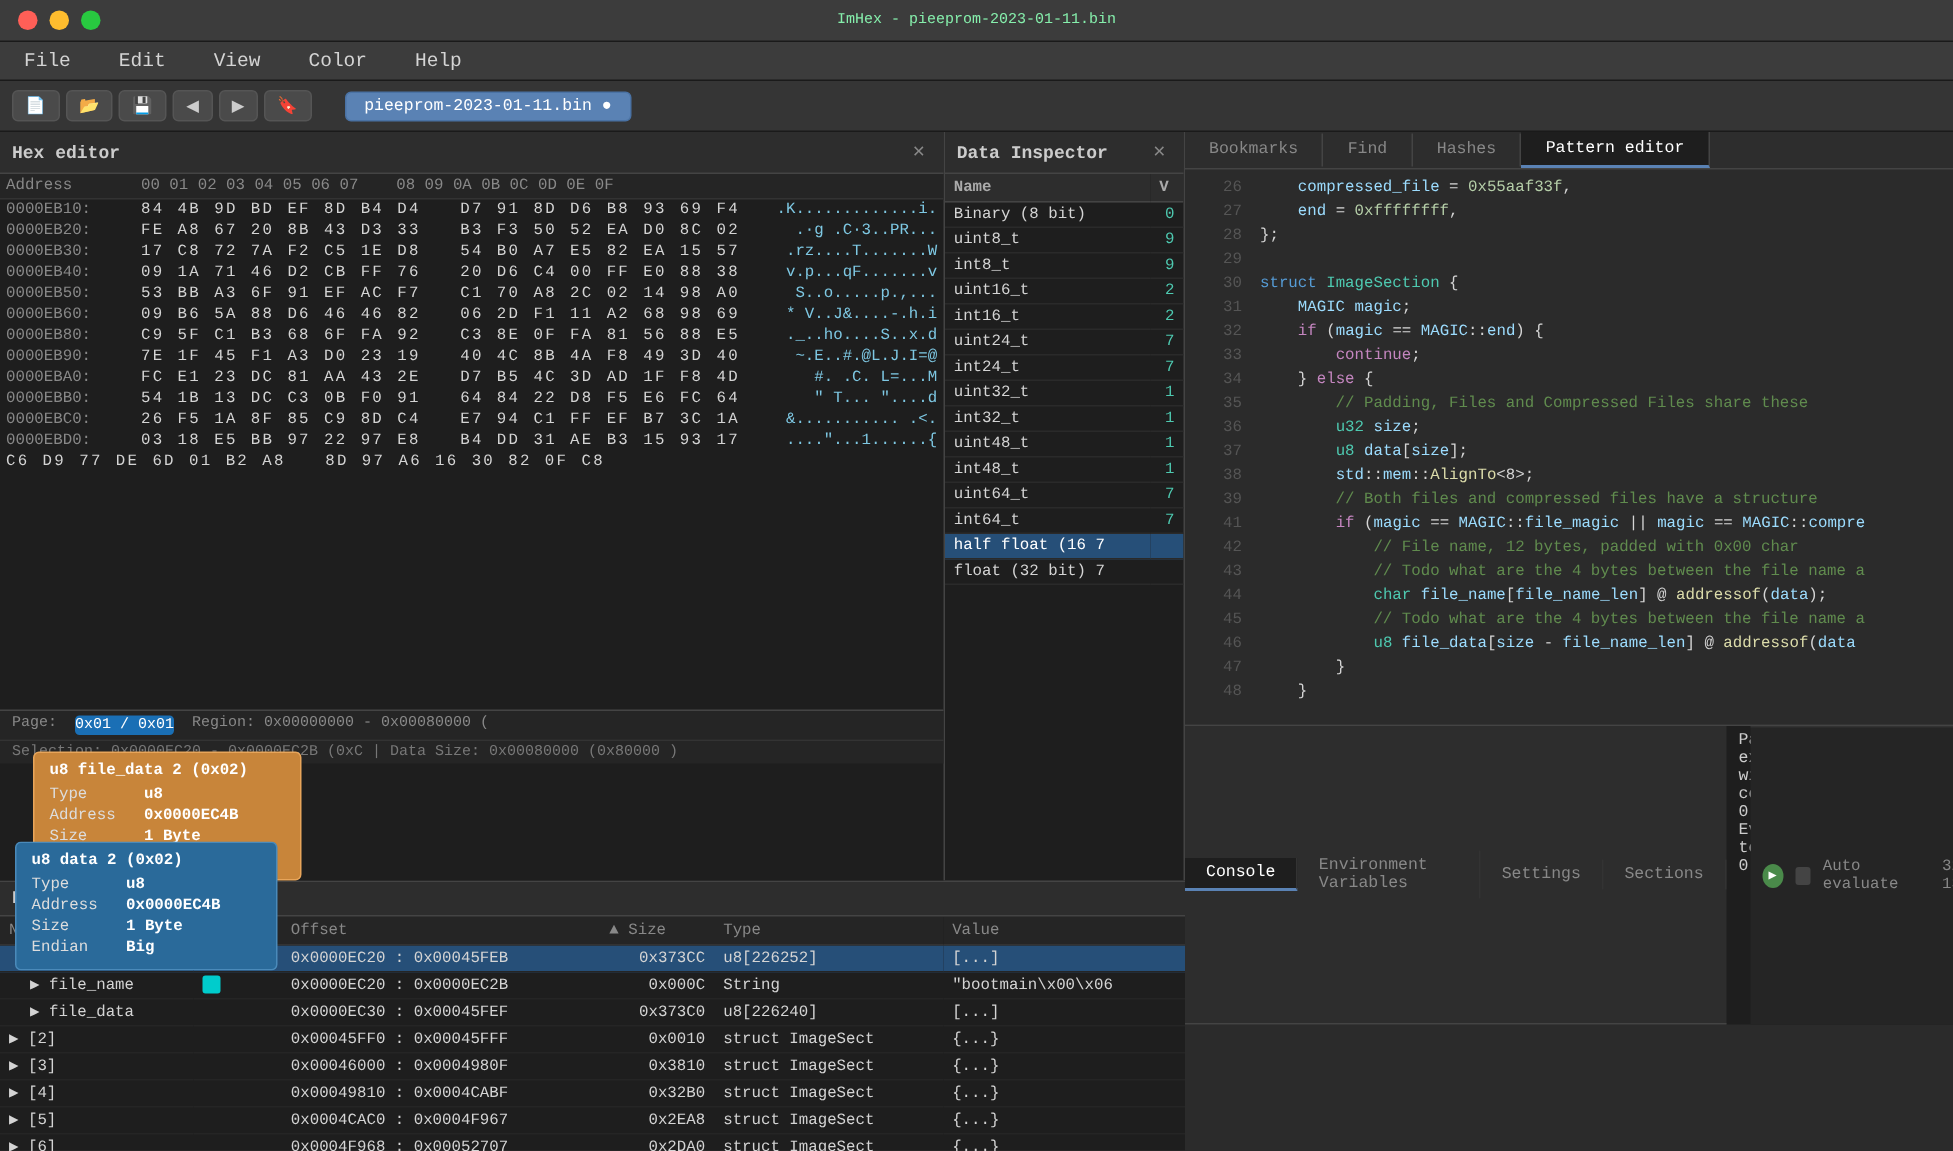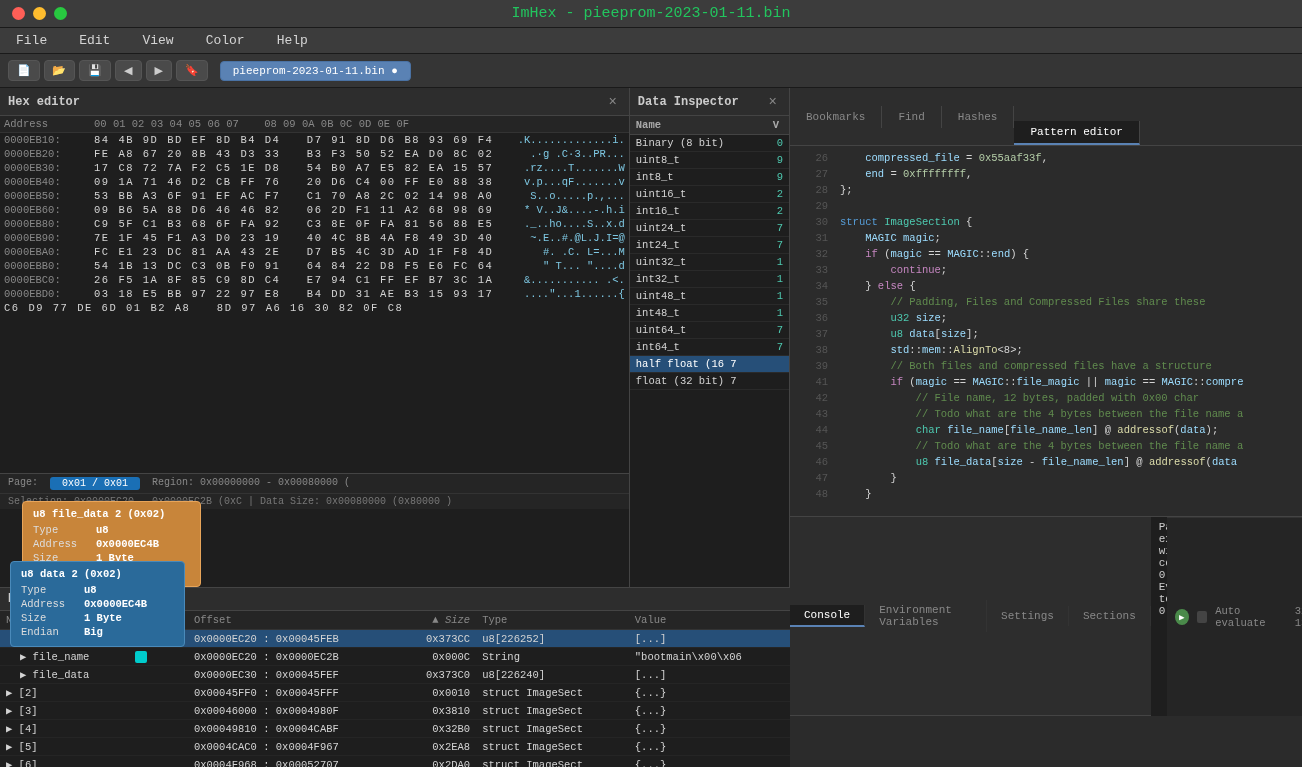--- a/index.html
+++ b/index.html
@@ -31,21 +31,21 @@
       align-items: center;
     }
     .tb-btn {
       width: 13px; height: 13px;
       border-radius: 50%;
       display: inline-block;
     }
     .tb-close { background: #ff5f57; }
     .tb-min { background: #ffbd2e; }
     .tb-max { background: #28c940; }
-    .titlebar-title { color: #22c55e; font-size: 15px; }
+    .titlebar-title { color: #86efac; font-size: 10px; }
 
     
     .menubar {
       background: #3c3c3c;
       height: 26px;
       display: flex;
       align-items: center;
       padding: 0 10px;
       gap: 20px;
       border-bottom: 1px solid #1a1a1a;
@@ -76,21 +76,21 @@
       font-size: 11px;
       cursor: pointer;
     }
     .toolbar-tab {
       background: #5a82b4;
       border: 1px solid #4a72a4;
       color: #fff;
       padding: 3px 12px;
       border-radius: 4px;
       font-size: 11px;
-      margin-left: 8px;
+      margin-left: 18px;
       text-align: center;
     }
 
     
     .main-layout {
       display: flex;
       height: calc(767px - 28px - 26px - 34px);
     }
 
     
@@ -147,21 +147,21 @@
       padding: 3px 8px;
       border-top: 1px solid #444;
       font-size: 10px;
       color: #888;
       display: flex;
       gap: 12px;
     }
     .page-indicator {
       background: #1a6fb5;
       color: white;
-      padding: 1px 12px;
+      padding: 1px 0;
       border-radius: 3px;
       font-size: 10px;
       text-align: center;
     }
 
     
     .inspector-panel {
       width: 180px;
       background: #1e1e1e;
       border-right: 1px solid #444;
@@ -218,21 +218,20 @@
       padding: 5px 16px;
       color: #888;
       cursor: pointer;
       border-right: 1px solid #444;
       font-size: 11px;
     }
     .tab.active {
       background: #1e1e1e;
       color: #fff;
       border-bottom: 2px solid #5a82b4;
-      margin-top: 33px;
     }
     .tab-close-btn { margin-left: auto; color: #666; cursor: pointer; font-size: 14px; }
 
     .code-area {
       flex: 1;
       overflow: auto;
       padding: 4px 0;
     }
     .code-line {
       display: flex;
@@ -649,21 +648,21 @@
 
     <div class="pattern-panel">
       <div class="pattern-header">Pattern Data</div>
       <div style="overflow-y:auto;flex:1;">
         <table class="pattern-table">
           <thead>
             <tr>
               <th>Name</th>
               <th>Color</th>
               <th>Offset</th>
-              <th style="text-align:right;font-style:italic;">▲ Size</th>
+              <th style="">▲ Size</th>
               <th>Type</th>
               <th>Value</th>
             </tr>
           </thead>
           <tbody>
             <tr class="selected-row">
               <td><span style="padding-left:14px;">▶ data</span></td>
               <td></td>
               <td>0x0000EC20 : 0x00045FEB</td>
               <td style="text-align:right;">0x373CC</td>

